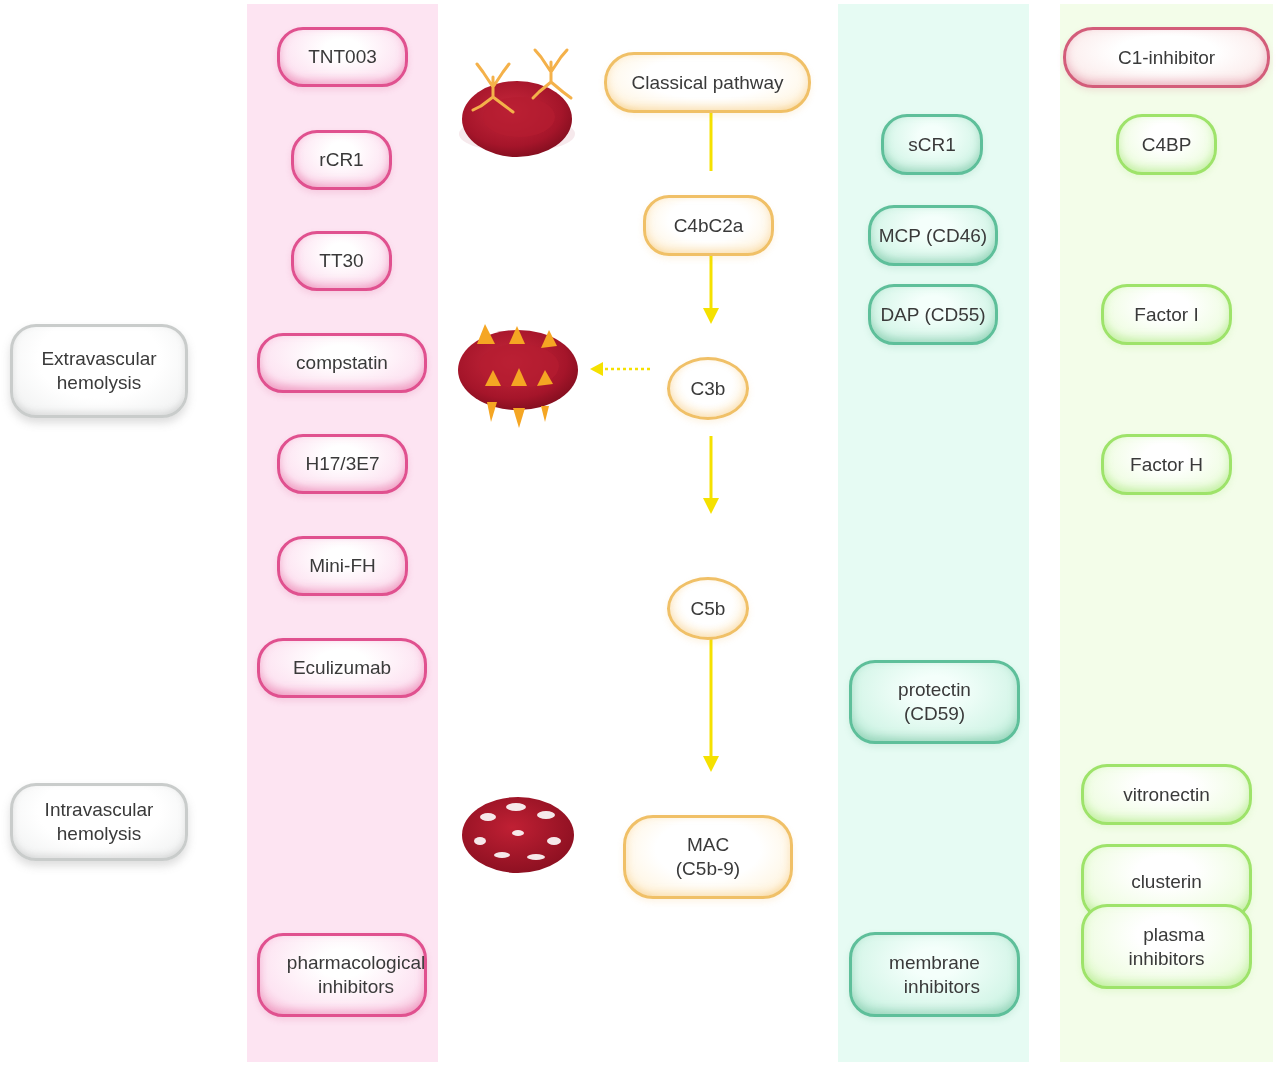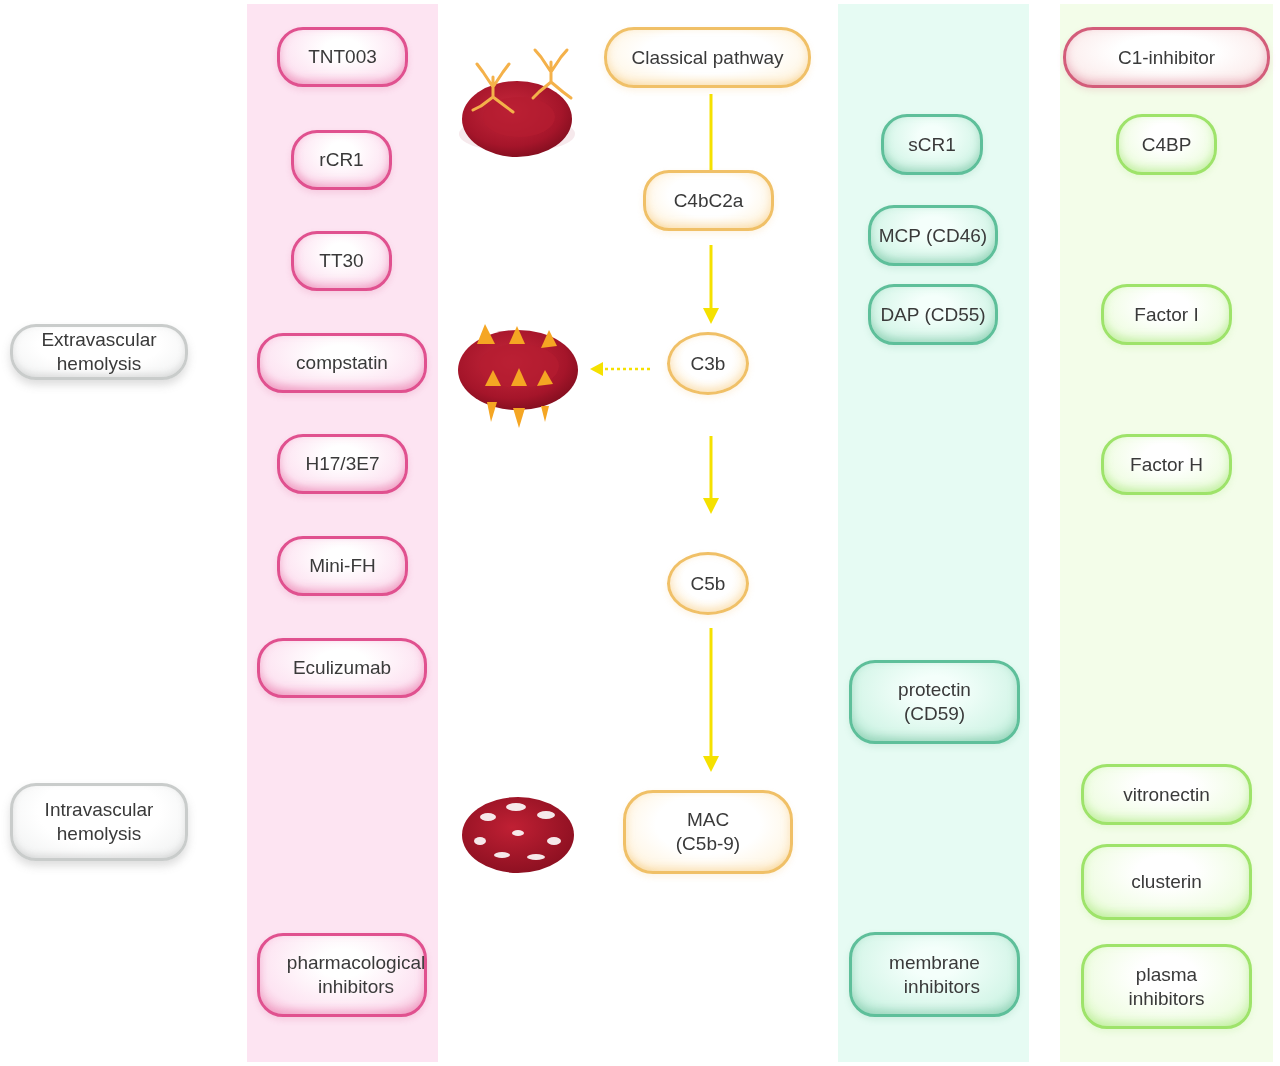--- a/index.html
+++ b/index.html
@@ -15,21 +15,21 @@
           align-items: center; justify-content: center; text-align: center;
           font-size: 19px; line-height: 24px; border-radius: 26px;
           border: 3px solid; white-space: pre-line; cursor: pointer; }
   .node span { display: block; }
 
   .n-pink { border-color: #e0518f;
             background: radial-gradient(ellipse at 50% 35%, #ffffff 20%, #fde4f2 70%, #f6b7d4 100%);
             box-shadow: inset 0 -4px 8px rgba(224,81,143,0.35), 0 3px 6px rgba(200,60,120,0.15); justify-content: center; }
   .n-orange { border-color: #f0c067;
               background: radial-gradient(ellipse at 50% 40%, #ffffff 45%, #fff6e4 80%, #fbe3b4 100%);
-              box-shadow: inset 0 -3px 8px rgba(240,180,80,0.35), 0 3px 6px rgba(240,180,80,0.15); }
+              box-shadow: inset 0 -3px 8px rgba(240,180,80,0.35), 0 3px 6px rgba(240,180,80,0.15); margin-top: 25px; }
   .n-teal { border-color: #5ebf9a;
             background: radial-gradient(ellipse at 50% 35%, #f4fffb 20%, #d6f6e9 70%, #b2e8d2 100%);
             box-shadow: inset 0 -4px 8px rgba(80,170,130,0.35), 0 3px 6px rgba(80,170,130,0.15); }
   .n-green { border-color: #9ee36a;
              background: radial-gradient(ellipse at 50% 35%, #ffffff 25%, #f0fde4 70%, #d8f8bd 100%);
              box-shadow: inset 0 -4px 8px rgba(140,220,90,0.35), 0 3px 6px rgba(140,220,90,0.15); }
   .n-red-outline { border-color: #d35d7a;
                    background: radial-gradient(ellipse at 50% 40%, #ffffff 35%, #fbeaea 80%, #f3c8cf 100%);
                    box-shadow: inset 0 -4px 8px rgba(210,90,120,0.35), 0 3px 6px rgba(210,90,120,0.15); }
   .n-gray { border-color: #c9cccb;
@@ -114,21 +114,21 @@
     <ellipse cx="58" cy="22" rx="10" ry="4"></ellipse>
     <ellipse cx="88" cy="30" rx="9" ry="4"></ellipse>
     <ellipse cx="22" cy="56" rx="6" ry="4"></ellipse>
     <ellipse cx="96" cy="56" rx="7" ry="4"></ellipse>
     <ellipse cx="44" cy="70" rx="8" ry="3"></ellipse>
     <ellipse cx="78" cy="72" rx="9" ry="3"></ellipse>
     <ellipse cx="60" cy="48" rx="6" ry="3"></ellipse>
   </g>
 </svg>
 
-<div class="node n-gray" style="left:10px; top:324px; width:178px; height:56px;align-items:center;">
+<div class="node n-gray" style="left:10px; top:324px; width:178px; height:94px;align-items:center;">
   <span>Extravascular
 hemolysis</span>
 </div>
 <div class="node n-gray" style="left:10px; top:783px; width:178px; height:78px;">
   <span>Intravascular
 hemolysis</span>
 </div>
 
 <div class="node n-pink" style="left:277px; top:27px; width:131px; height:60px;">
   <span>TNT003</span></div>
@@ -178,15 +178,15 @@
 <div class="node n-green" style="left:1116px; top:114px; width:101px; height:61px;">
   <span>C4BP</span></div>
 <div class="node n-green" style="left:1101px; top:284px; width:131px; height:61px;">
   <span>Factor I</span></div>
 <div class="node n-green" style="left:1101px; top:434px; width:131px; height:61px;">
   <span>Factor H</span></div>
 <div class="node n-green" style="left:1081px; top:748px; width:171px; height:61px;margin-top:16px;">
   <span>vitronectin</span></div>
 <div class="node n-green" style="left:1081px; top:844px; width:171px; height:76px;text-align:right;">
   <span>clusterin</span></div>
-<div class="node n-green" style="left:1081px; top:944px; width:171px; height:85px;">
+<div class="node n-green" style="left:1081px; top:904px; width:171px; height:85px;text-align:right;">
   <span>plasma
 inhibitors</span></div>
 
 </body></html>

